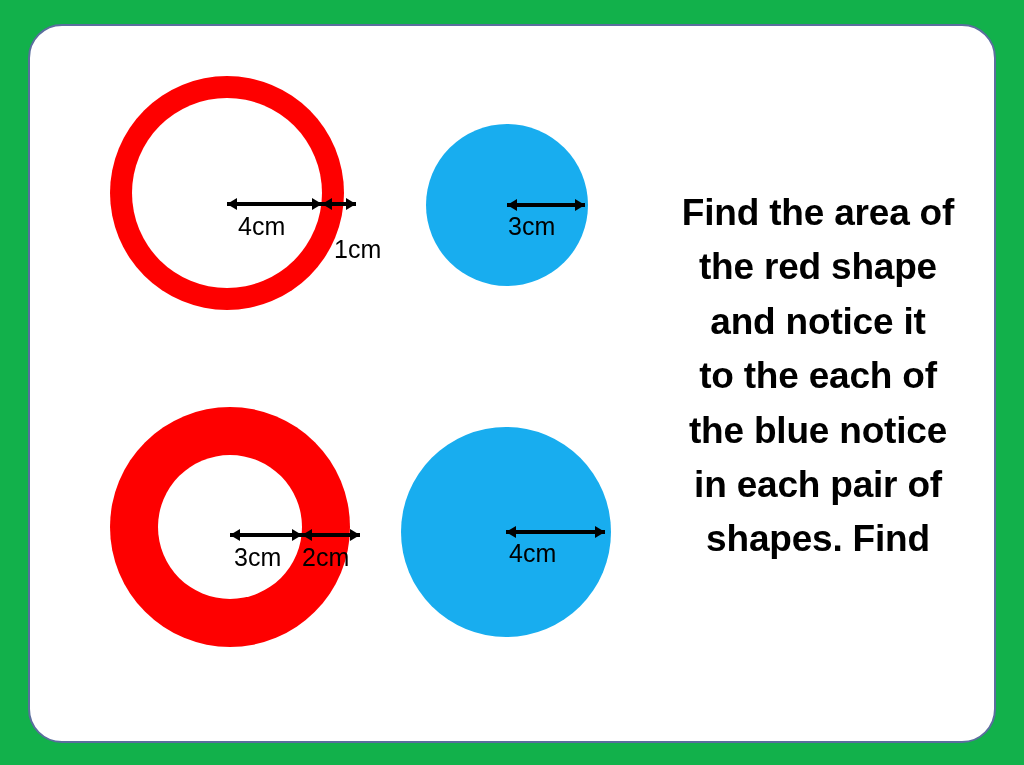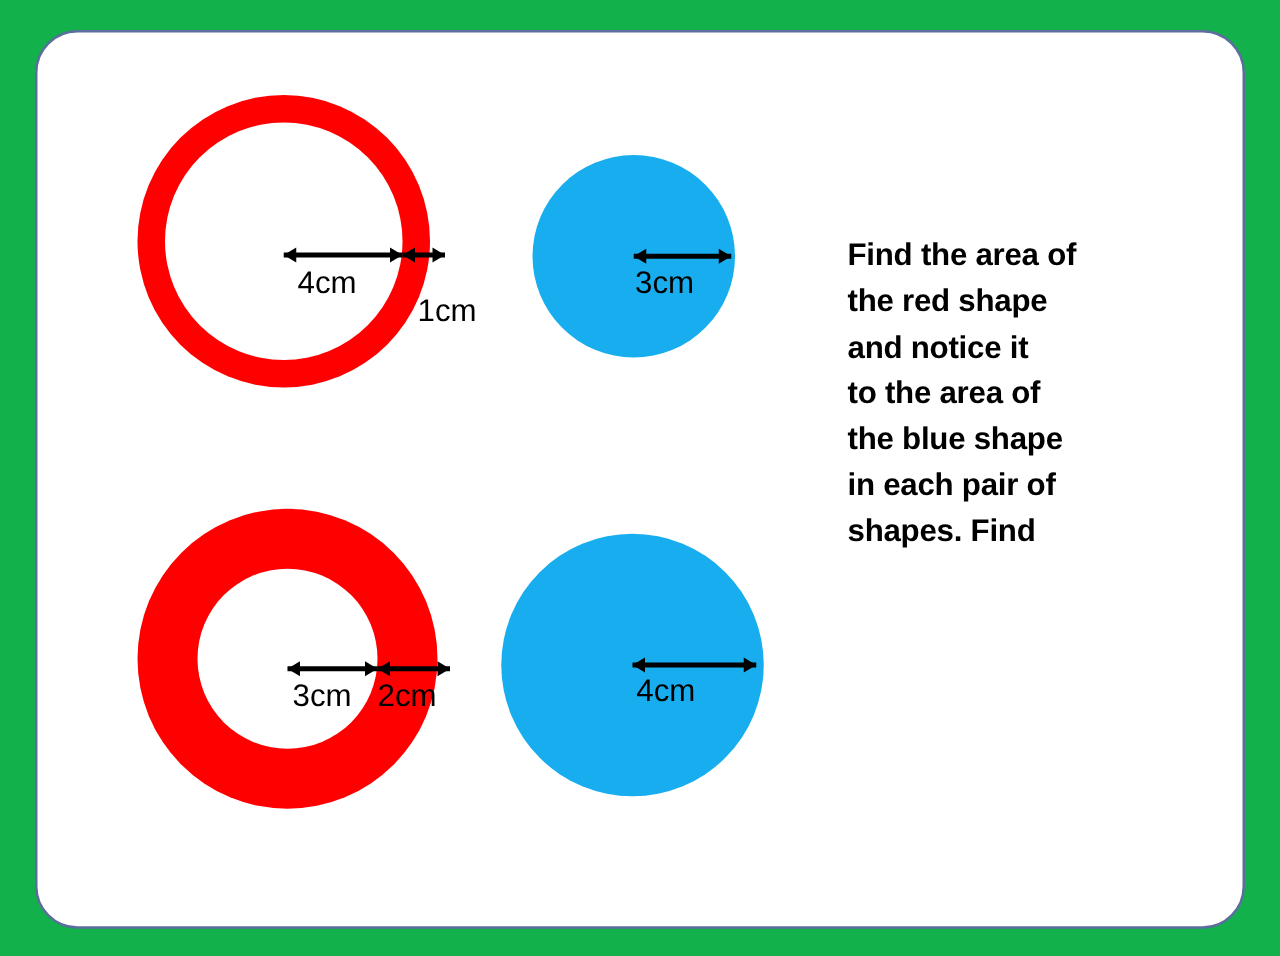--- a/index.html
+++ b/index.html
@@ -94,23 +94,23 @@
     color: #000000;
     line-height: 1;
     white-space: nowrap;
   }
   
   #question {
     position: absolute;
     left: 648px;
     top: 160px;
     width: 280px;
-    text-align: left;
+    text-align: center;
     font-family: "Liberation Sans", sans-serif;
-    font-size: 25px;
+    font-size: 37px;
     font-weight: bold;
     color: #000000;
     line-height: 1.47;
     letter-spacing: -0.2px;
   }
 </style>
 </head>
 <body>
 
 <div id="stage">
@@ -178,20 +178,20 @@
         </div>
         <div class="dim-label" style="left:108px; top:114px;">4cm</div>
       </div>
 
     </div>
 
     <div id="question">
       <div>Find the area of</div>
       <div>the red shape</div>
       <div>and notice it</div>
-      <div>to the area of</div>
-      <div>the blue shape</div>
+      <div>to the each of</div>
+      <div>the blue notice</div>
       <div>in each pair of</div>
       <div>shapes. Find</div>
     </div>
 
   </div>
 </div>
 
 </body></html>

